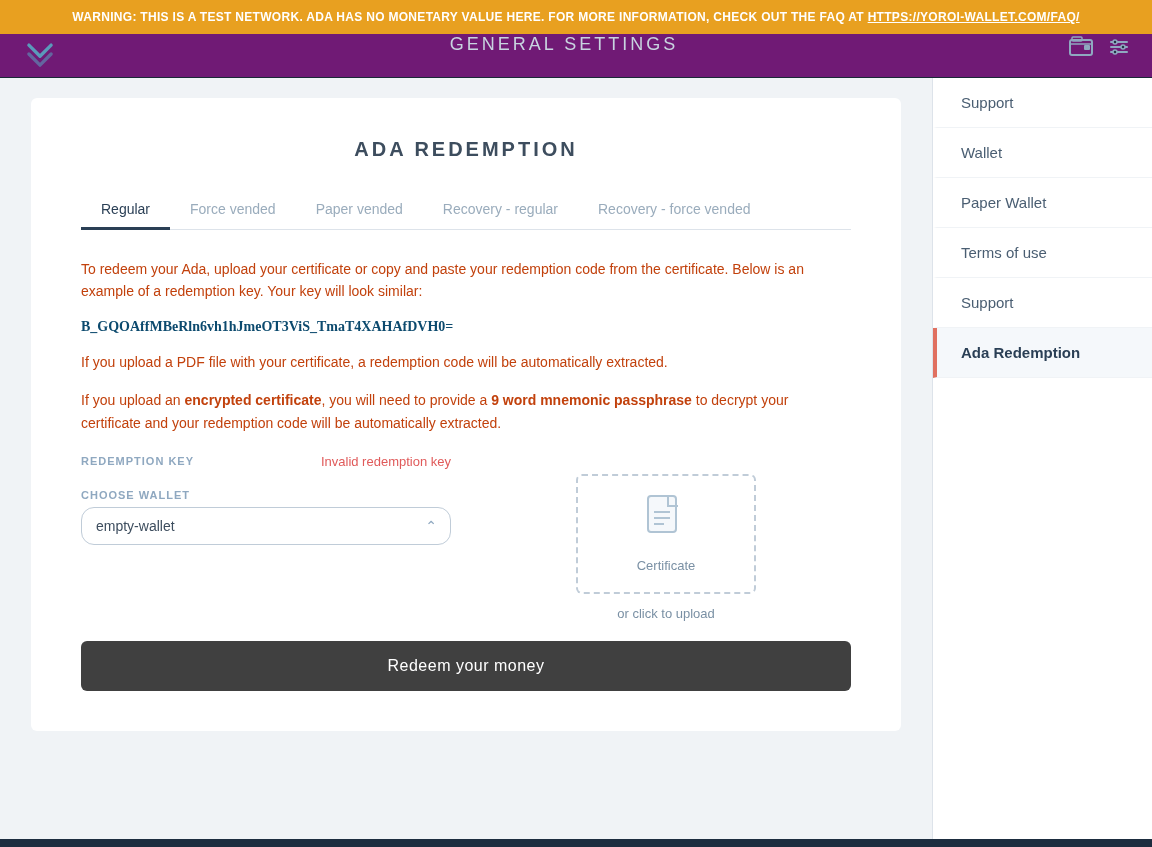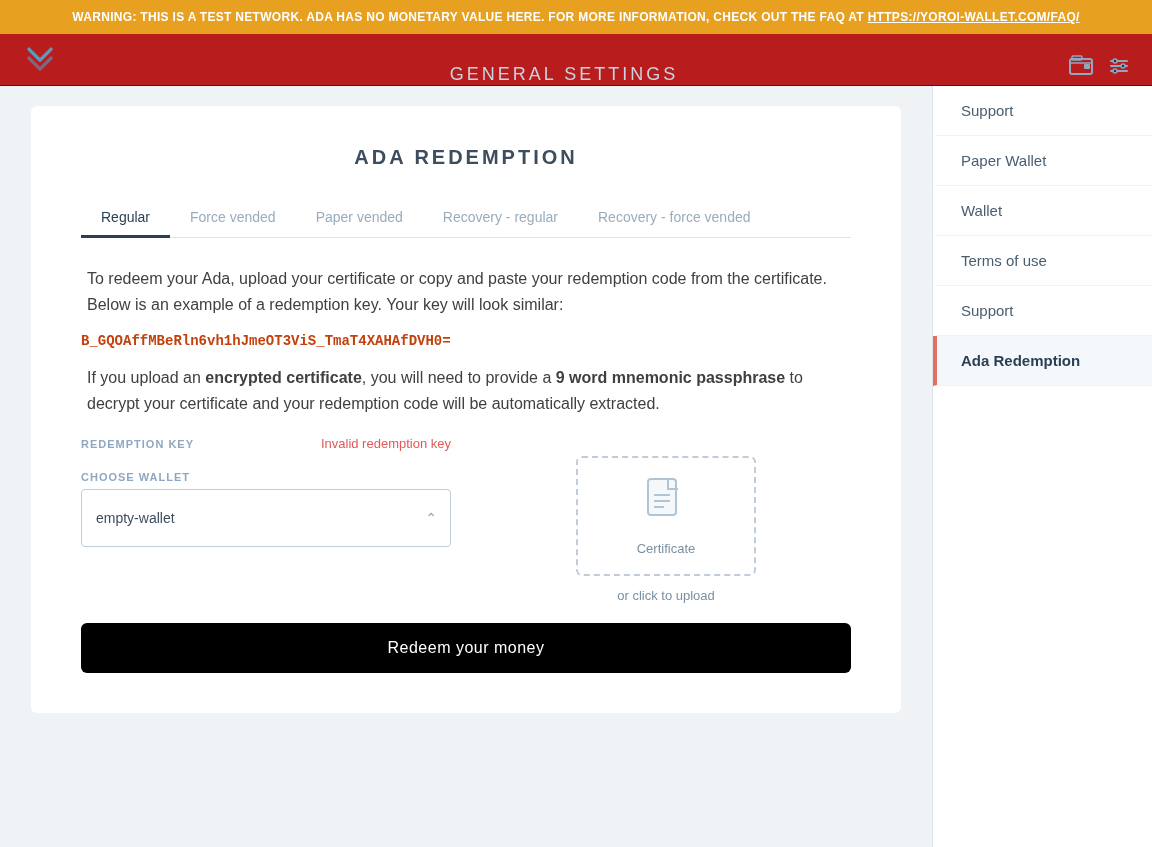--- a/index.html
+++ b/index.html
@@ -12,26 +12,26 @@
       text-align: center;
       padding: 10px 28px;
       font-size: 12px;
       font-weight: 600;
       letter-spacing: 0.3px;
     }
     .warning-banner a { color: #fff; text-decoration: underline; }
 
     
     .topnav {
-      background: #b91c1c;
-      display: flex;
-      align-items: flex-end;
+      background: #701a75;
+      display: flex;
+      align-items: flex-start;
       justify-content: space-between;
       padding: 0 20px;
-      height: 52px;
+      height: 44px;
       border-bottom: 1px solid #1a2837;
     }
     .topnav-logo { display: flex; align-items: center; }
     .topnav-logo svg { width: 40px; height: 40px; }
     .topnav-title {
       color: #c8d4e0;
       font-size: 18px;
       font-weight: 300;
       letter-spacing: 3px;
       text-transform: uppercase;
@@ -96,32 +96,31 @@
       font-family: inherit;
     }
     .tab.active {
       color: #2a3f55;
       border-bottom: 3px solid #2a3f55;
       font-weight: 400;
     }
 
     
     .desc-text {
-      font-size: 16px;
-      color: #404040;
+      font-size: 14px;
+      color: #c2410c;
       line-height: 1.6;
       margin-bottom: 16px;
-      margin-left: 6px;
     }
     .code-example {
       font-weight: 700;
       font-size: 14px;
-      color: #c2410c;
+      color: #0c4a6e;
       margin-bottom: 16px;
-      font-family: Liberation Mono, monospace;
+      font-family: Liberation Serif, serif;
     }
 
     
     .form-row {
       display: flex;
       gap: 30px;
       margin-top: 20px;
     }
     .form-left { flex: 1; }
     .form-right {
@@ -165,22 +164,22 @@
     }
     .form-input.error { border-color: #e05a5a; }
 
     .form-select-wrapper {
       position: relative;
       width: 100%;
     }
     .form-select {
       width: 100%;
       border: 1px solid #c0ccd8;
-      border-radius: 4px;
-      padding: 20px 14px;
+      border-radius: 13px;
+      padding: 10px 14px;
       font-size: 14px;
       color: #3d4d5e;
       outline: none;
       font-family: inherit;
       appearance: none;
       background: #fff;
       cursor: pointer;
     }
     .select-chevron {
       position: absolute;
@@ -209,21 +208,21 @@
     }
     .cert-box-icon { font-size: 32px; color: #b0c4d4; }
     .cert-upload-label {
       font-size: 13px;
       color: #7a90a4;
     }
 
     
     .redeem-btn {
       width: 100%;
-      background: #000000;
+      background: #404040;
       color: #fff;
       border: none;
       border-radius: 6px;
       padding: 16px;
       font-size: 16px;
       font-weight: 400;
       cursor: pointer;
       margin-top: 20px;
       font-family: inherit;
       letter-spacing: 0.5px;
@@ -305,20 +304,21 @@
         <button class="tab active">Regular</button>
         <button class="tab">Force vended</button>
         <button class="tab">Paper vended</button>
         <button class="tab">Recovery - regular</button>
         <button class="tab">Recovery - force vended</button>
       </div>
 
       
       <p class="desc-text">To redeem your Ada, upload your certificate or copy and paste your redemption code from the certificate. Below is an example of a redemption key. Your key will look similar:</p>
       <p class="code-example">B_GQOAffMBeRln6vh1hJmeOT3ViS_TmaT4XAHAfDVH0=</p>
+      <p class="desc-text">If you upload a PDF file with your certificate, a redemption code will be automatically extracted.</p>
       <p class="desc-text">
         <span>If you upload an </span><strong>encrypted certificate</strong><span>, you will need to provide a </span><strong>9 word mnemonic passphrase</strong><span> to decrypt your certificate and your redemption code will be automatically extracted.</span>
       </p>
 
       
       <div class="form-row">
         <div class="form-left">
 
           <div class="form-group">
             <div class="form-label">
@@ -362,24 +362,24 @@
       <button class="redeem-btn">Redeem your money</button>
 
     </div>
   </div>
 
   <aside class="sidebar">
     <div class="sidebar-item">
       <span>Support</span>
     </div>
     <div class="sidebar-item">
+      <span>Wallet</span>
+    </div>
+    <div class="sidebar-item">
       <span>Paper Wallet</span>
-    </div>
-    <div class="sidebar-item">
-      <span>Wallet</span>
     </div>
     <div class="sidebar-item">
       <span>Terms of use</span>
     </div>
     <div class="sidebar-item">
       <span>Support</span>
     </div>
     <div class="sidebar-item active">
       <span>Ada Redemption</span>
     </div>

